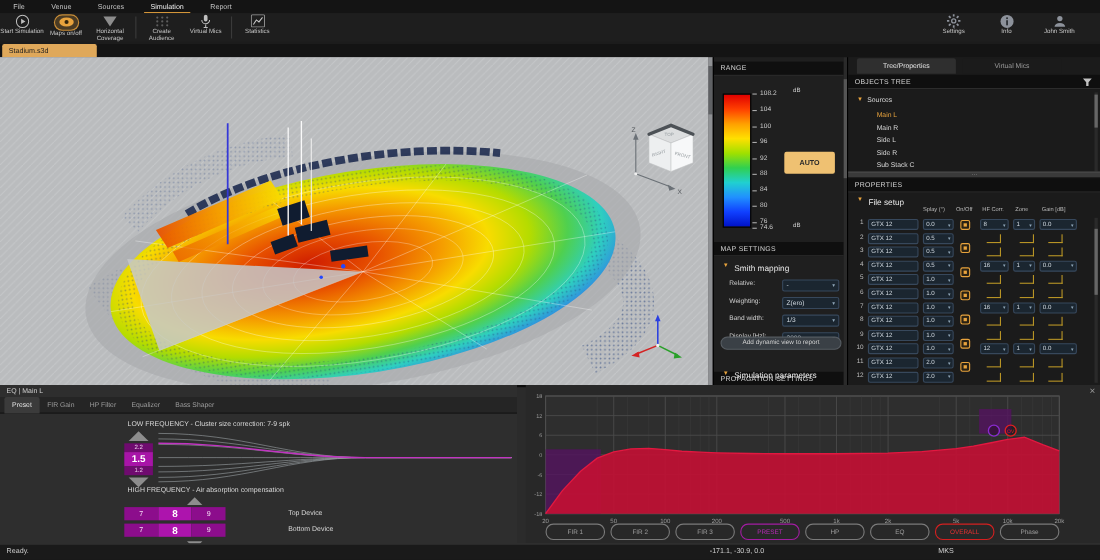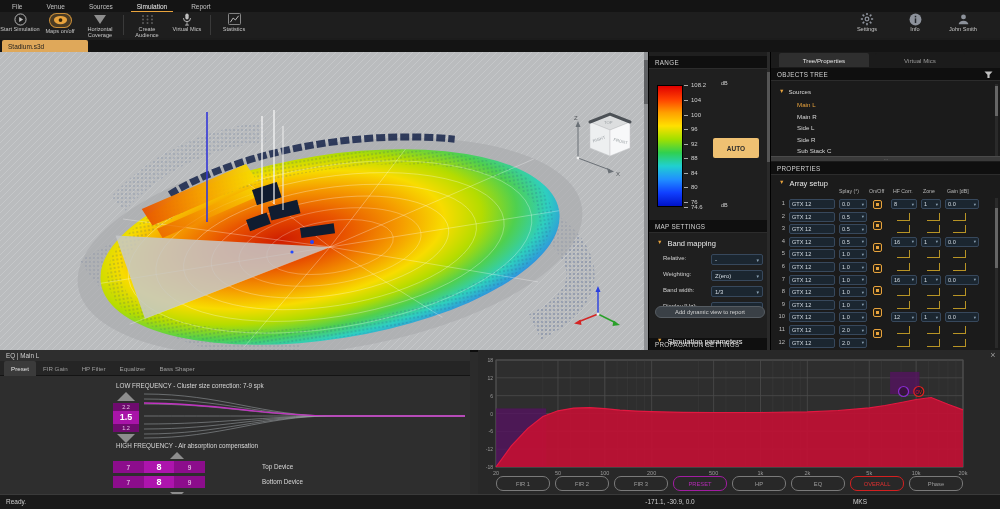--- a/index.html
+++ b/index.html
@@ -303,21 +303,21 @@
       <div class="abs" style="left: 35px; top: 149.917px; width: 4px; height: 1px; background: rgb(170, 170, 170);"></div>
       <div class="abs" style="left: 42px; top: 146.917px; width: 24px; font-size: 6px;">76</div>
       <div class="abs" style="left: 35px; top: 33px; width: 4px; height: 1px; background: rgb(170, 170, 170);"></div>
       <div class="abs" style="left: 35px; top: 155px; width: 4px; height: 1px; background: rgb(170, 170, 170);"></div>
       <div class="abs" style="left: 42px; top: 152px; width: 24px; font-size: 6px;">74.6</div>
       <div class="abs" style="left: 72px; top: 150px; width: 14px; font-size: 5.5px;">dB</div>
       <div class="abs" style="left: 64px; top: 86px; width: 46px; height: 20px; background: rgb(239, 193, 114); color: rgb(42, 42, 42); font-size: 6.5px; display: flex; align-items: center; justify-content: center; border-radius: 2px; font-weight: bold; position: absolute;">AUTO</div>
       <div class="phead abs" style="left: 0px; top: 168px; width: 118px; height: 13px;">MAP SETTINGS</div>
       <div class="abs" style="left: 8px; top: 186px; width: 110px; height: 10px; display: flex; gap: 5px; align-items: center; position: absolute;">
         <div class="tri-o">▼</div>
-        <div style="font-size: 7.5px; color: rgb(232, 232, 232);">Band mapping</div>
+        <div style="font-size: 7.5px; color: rgb(232, 232, 232);">Smith mapping</div>
       </div>
       <div class="abs" style="left: 14px; top: 203px; width: 48px; font-size: 6px;">Relative:</div>
       <div class="sel abs" style="left: 62px; top: 202px; width: 52px; height: 11px;">
         <div style="font-size: 6px;">-</div>
         <div class="chev">▾</div>
       </div>
       <div class="abs" style="left: 14px; top: 219px; width: 48px; font-size: 6px;">Weighting:</div>
       <div class="sel abs" style="left: 62px; top: 218px; width: 52px; height: 11px;">
         <div style="font-size: 6px;">Z(ero)</div>
         <div class="chev">▾</div>
@@ -358,21 +358,21 @@
       <div class="treerow abs" style="left: 26px; top: 70.2px; width: 170px; height: 11px;">Side L</div>
       <div class="treerow abs" style="left: 26px; top: 81.8px; width: 170px; height: 11px;">Side R</div>
       <div class="treerow abs" style="left: 26px; top: 93.4px; width: 170px; height: 11px;">Sub Stack C</div>
       <div class="abs" style="left: 224px; top: 32px; width: 3px; height: 72px; background: rgb(42, 42, 42);">
         <div class="abs" style="left: 0px; top: 2px; width: 3px; height: 30px; background: rgb(102, 102, 102);"></div>
       </div>
       <div class="abs" style="left: 0px; top: 104px; width: 230px; height: 5px; background: rgb(58, 58, 58); border-top: 1px solid rgb(74, 74, 74); text-align: center; color: rgb(136, 136, 136); font-size: 5px; line-height: 4px; position: absolute;">⋯</div>
       <div class="phead abs" style="left: 0px; top: 110px; width: 230px; height: 13px;">PROPERTIES</div>
       <div class="abs" style="left: 8px; top: 126px; width: 120px; height: 10px; display: flex; gap: 5px; align-items: center; position: absolute;">
         <div class="tri-o">▼</div>
-        <div style="font-size: 7.5px; color: rgb(232, 232, 232);">Array setup</div>
+        <div style="font-size: 7.5px; color: rgb(232, 232, 232);">File setup</div>
       </div>
       <div class="colhead abs" style="left: 68px; top: 136px; width: 44px; height: 8px;">Splay (°)</div>
       <div class="colhead abs" style="left: 98px; top: 136px; width: 44px; height: 8px;">On/Off</div>
       <div class="colhead abs" style="left: 122px; top: 136px; width: 44px; height: 8px;">HF Corr.</div>
       <div class="colhead abs" style="left: 152px; top: 136px; width: 44px; height: 8px;">Zone</div>
       <div class="colhead abs" style="left: 176px; top: 136px; width: 44px; height: 8px;">Gain [dB]</div>
       <div class="abs" style="left: 2px; top: 148px; width: 12px; height: 9px; font-size: 5.8px; text-align: right; color: rgb(189, 189, 189); position: absolute;">1</div>
       <div class="cellbox abs" style="left: 18px; top: 147px; width: 46px; height: 10px;">
         <div>GTX 12</div>
       </div>

